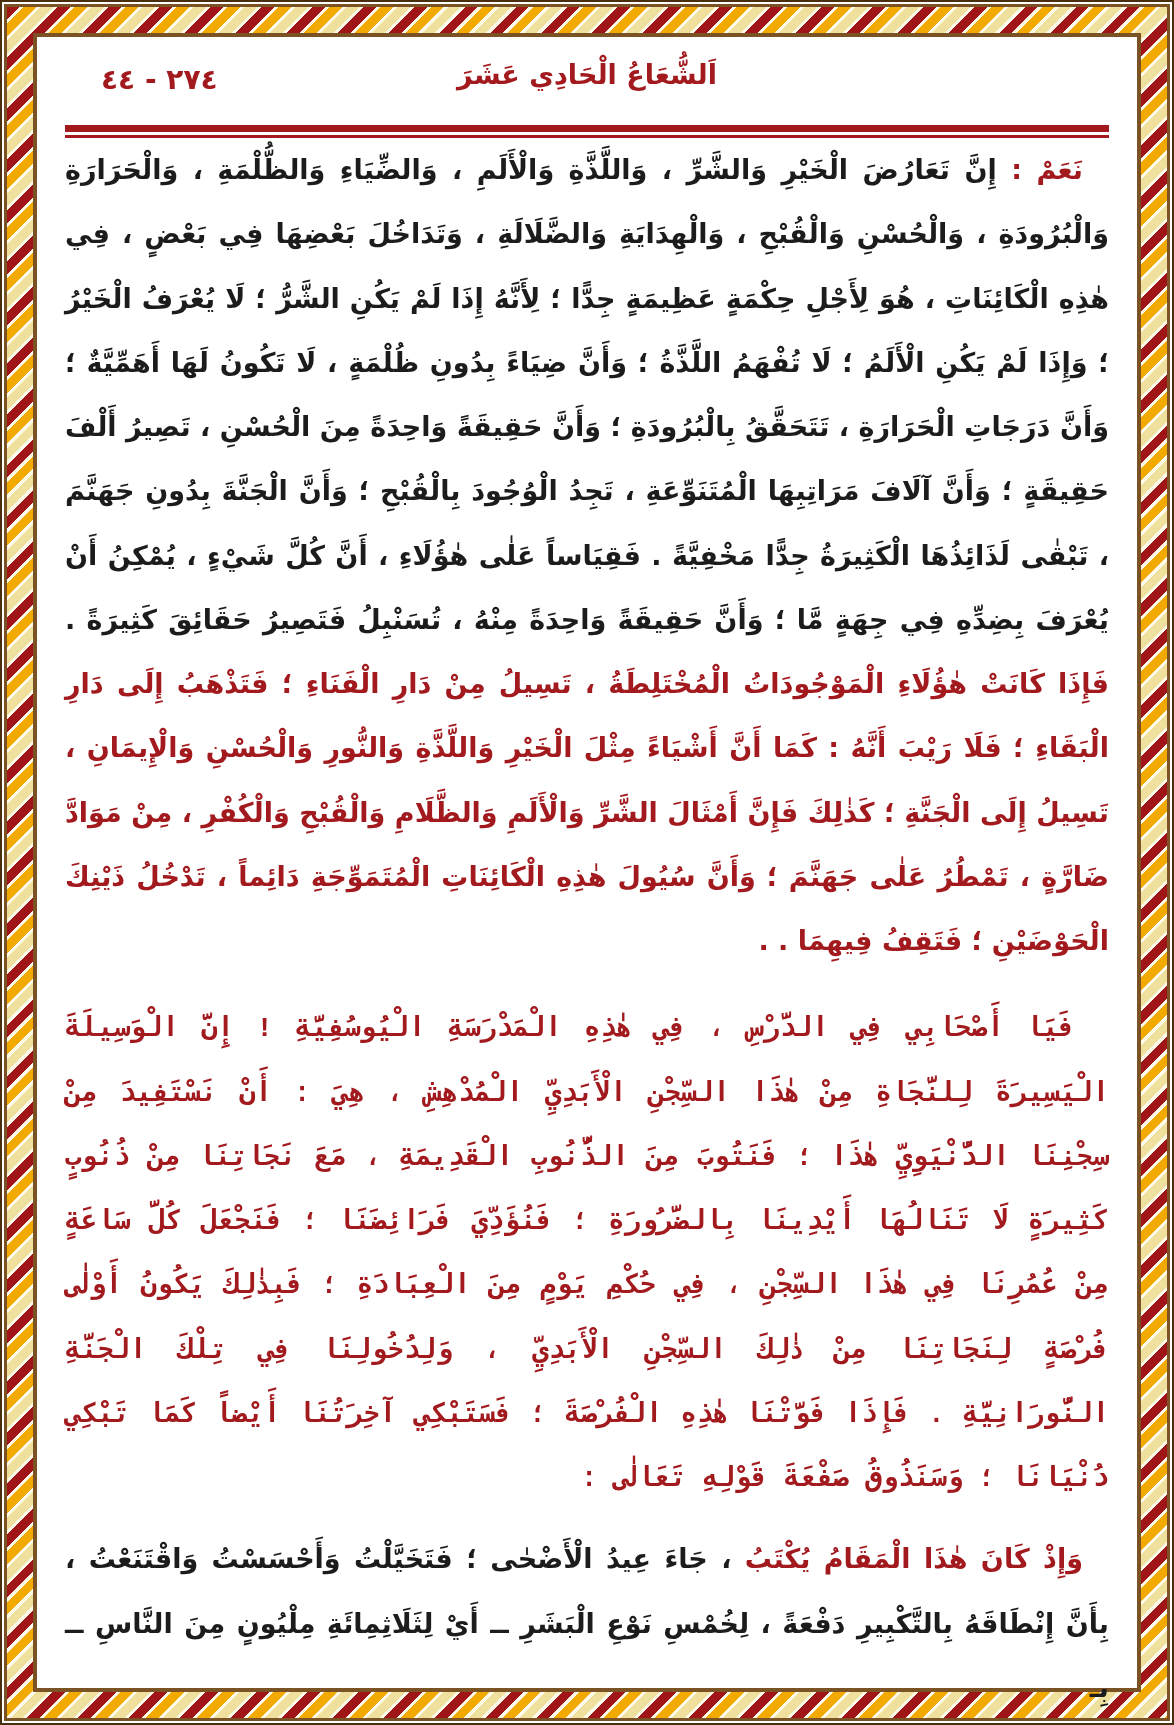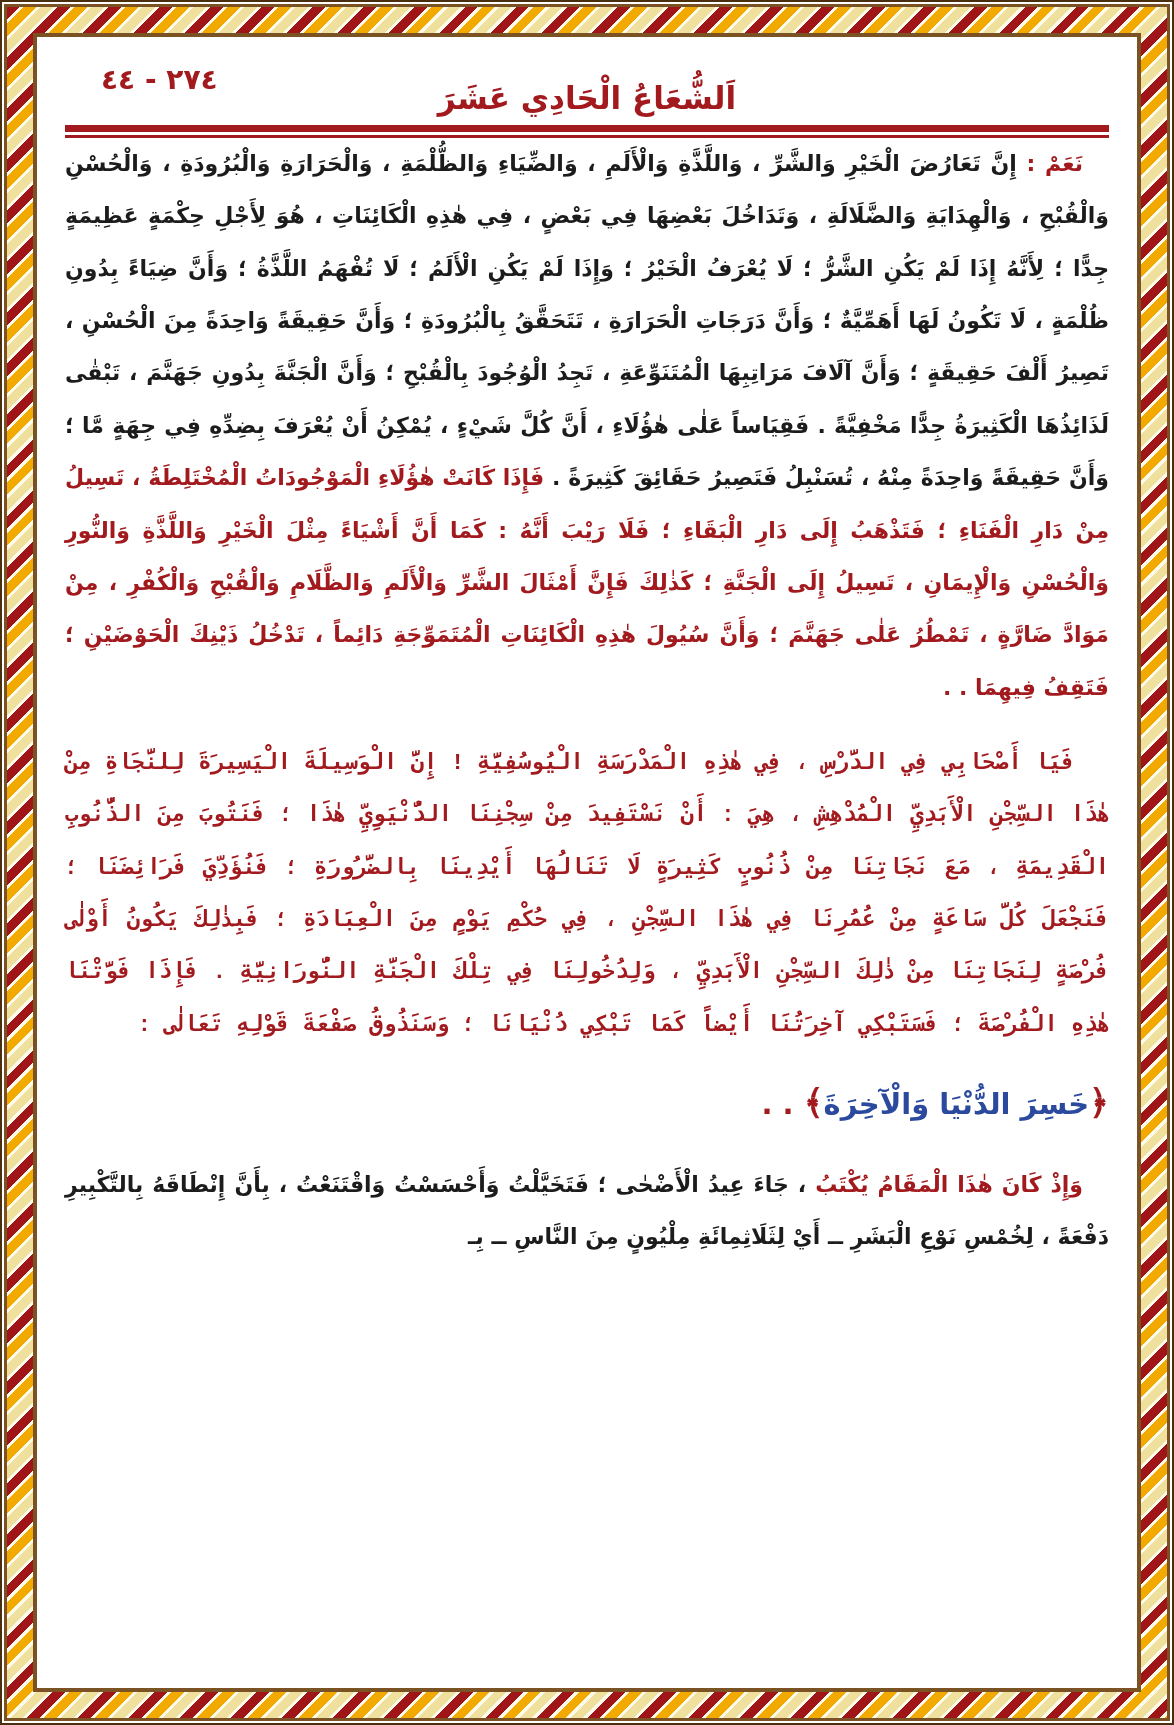--- a/index.html
+++ b/index.html
@@ -44,25 +44,24 @@
   
   .header {
     position: relative;
     height: 64px;
     margin-top: 6px;
   }
   .page-title {
     position: absolute;
     right: 0; left: 0;
     text-align: center;
-    font-size: 31px;
+    font-size: 27px;
     font-weight: bold;
     color: var(--accent-red, #A21A1E);
     letter-spacing: 0.5px;
-    margin-top: 21px;
   }
   .page-number {
     position: absolute;
     left: 36px;
     top: 4px;
     font-size: 28px;
     font-weight: bold;
     color: var(--accent-red, #A21A1E);
   }
   .rule-thick {
@@ -73,21 +72,21 @@
   .rule-thin {
     height: 3px;
     background: var(--accent-red, #A21A1E);
     margin-top: 3px;
   }
   
   .bodytext p {
     margin: 0;
     direction: rtl;
     text-align: justify;
-    font-size: 22px;
+    font-size: 27px;
     line-height: 2.38;
     color: var(--text-black, #1C1C1C);
     font-weight: bold;
   }
   .p1 { margin-top: 10px; text-indent: 26px; }
   .red  { color: var(--accent-red, #A21A1E); }
   .p2-note {
     margin-top: 16px !important;
     font-size: 22px !important;
     color: var(--accent-red, #A21A1E) !important;
@@ -124,19 +123,18 @@
     <div class="rule-thick"></div>
     <div class="rule-thin"></div>
 
     <div class="bodytext">
 
       <p class="p1"><span class="red">نَعَمْ : </span><span>إِنَّ تَعَارُضَ الْخَيْرِ وَالشَّرِّ ، وَاللَّذَّةِ وَالْأَلَمِ ، وَالضِّيَاءِ وَالظُّلْمَةِ ، وَالْحَرَارَةِ وَالْبُرُودَةِ ، وَالْحُسْنِ وَالْقُبْحِ ، وَالْهِدَايَةِ وَالضَّلَالَةِ ، وَتَدَاخُلَ بَعْضِهَا فِي بَعْضٍ ، فِي هٰذِهِ الْكَائِنَاتِ ، هُوَ لِأَجْلِ حِكْمَةٍ عَظِيمَةٍ جِدًّا ؛ لِأَنَّهُ إِذَا لَمْ يَكُنِ الشَّرُّ ؛ لَا يُعْرَفُ الْخَيْرُ ؛ وَإِذَا لَمْ يَكُنِ الْأَلَمُ ؛ لَا تُفْهَمُ اللَّذَّةُ ؛ وَأَنَّ ضِيَاءً بِدُونِ ظُلْمَةٍ ، لَا تَكُونُ لَهَا أَهَمِّيَّةٌ ؛ وَأَنَّ دَرَجَاتِ الْحَرَارَةِ ، تَتَحَقَّقُ بِالْبُرُودَةِ ؛ وَأَنَّ حَقِيقَةً وَاحِدَةً مِنَ الْحُسْنِ ، تَصِيرُ أَلْفَ حَقِيقَةٍ ؛ وَأَنَّ آلَافَ مَرَاتِبِهَا الْمُتَنَوِّعَةِ ، تَجِدُ الْوُجُودَ بِالْقُبْحِ ؛ وَأَنَّ الْجَنَّةَ بِدُونِ جَهَنَّمَ ، تَبْقٰى لَذَائِذُهَا الْكَثِيرَةُ جِدًّا مَخْفِيَّةً . فَقِيَاساً عَلٰى هٰؤُلَاءِ ، أَنَّ كُلَّ شَيْءٍ ، يُمْكِنُ أَنْ يُعْرَفَ بِضِدِّهِ فِي جِهَةٍ مَّا ؛ وَأَنَّ حَقِيقَةً وَاحِدَةً مِنْهُ ، تُسَنْبِلُ فَتَصِيرُ حَقَائِقَ كَثِيرَةً . </span><span class="red">فَإِذَا كَانَتْ هٰؤُلَاءِ الْمَوْجُودَاتُ الْمُخْتَلِطَةُ ، تَسِيلُ مِنْ دَارِ الْفَنَاءِ ؛ فَتَذْهَبُ إِلَى دَارِ الْبَقَاءِ ؛ فَلَا رَيْبَ أَنَّهُ : كَمَا أَنَّ أَشْيَاءً مِثْلَ الْخَيْرِ وَاللَّذَّةِ وَالنُّورِ وَالْحُسْنِ وَالْإِيمَانِ ، تَسِيلُ إِلَى الْجَنَّةِ ؛ كَذٰلِكَ فَإِنَّ أَمْثَالَ الشَّرِّ وَالْأَلَمِ وَالظَّلَامِ وَالْقُبْحِ وَالْكُفْرِ ، مِنْ مَوَادَّ ضَارَّةٍ ، تَمْطُرُ عَلٰى جَهَنَّمَ ؛ وَأَنَّ سُيُولَ هٰذِهِ الْكَائِنَاتِ الْمُتَمَوِّجَةِ دَائِماً ، تَدْخُلُ ذَيْنِكَ الْحَوْضَيْنِ ؛ فَتَقِفُ فِيهِمَا . .</span></p>
 
 
       <p class="p3">فَيَا أَصْحَابِي فِي الدَّرْسِ ، فِي هٰذِهِ الْمَدْرَسَةِ الْيُوسُفِيَّةِ ! إِنَّ الْوَسِيلَةَ الْيَسِيرَةَ لِلنَّجَاةِ مِنْ هٰذَا السِّجْنِ الْأَبَدِيِّ الْمُدْهِشِ ، هِيَ : أَنْ نَسْتَفِيدَ مِنْ سِجْنِنَا الدُّنْيَوِيِّ هٰذَا ؛ فَنَتُوبَ مِنَ الذُّنُوبِ الْقَدِيمَةِ ، مَعَ نَجَاتِنَا مِنْ ذُنُوبٍ كَثِيرَةٍ لَا تَنَالُهَا أَيْدِينَا بِالضَّرُورَةِ ؛ فَنُؤَدِّيَ فَرَائِضَنَا ؛ فَنَجْعَلَ كُلَّ سَاعَةٍ مِنْ عُمُرِنَا فِي هٰذَا السِّجْنِ ، فِي حُكْمِ يَوْمٍ مِنَ الْعِبَادَةِ ؛ فَبِذٰلِكَ يَكُونُ أَوْلٰى فُرْصَةٍ لِنَجَاتِنَا مِنْ ذٰلِكَ السِّجْنِ الْأَبَدِيِّ ، وَلِدُخُولِنَا فِي تِلْكَ الْجَنَّةِ النُّورَانِيَّةِ . فَإِذَا فَوَّتْنَا هٰذِهِ الْفُرْصَةَ ؛ فَسَتَبْكِي آخِرَتُنَا أَيْضاً كَمَا تَبْكِي دُنْيَانَا ؛ وَسَنَذُوقُ صَفْعَةَ قَوْلِهِ تَعَالٰى :</p>
 
-      <p class="quran-line"><span class="quran-bracket">﴿</span><span class="quran-text">خَسِرَ الدُّنْيَا وَالْآخِرَةَ</span><span class="quran-bracket">﴾</span><span class="quran-dots"> . .</span></p>
 
       <p class="p4"><span class="red">وَإِذْ كَانَ هٰذَا الْمَقَامُ يُكْتَبُ</span><span> ، جَاءَ عِيدُ الْأَضْحٰى ؛ فَتَخَيَّلْتُ وَأَحْسَسْتُ وَاقْتَنَعْتُ ، بِأَنَّ إِنْطَاقَهُ بِالتَّكْبِيرِ دَفْعَةً ، لِخُمْسِ نَوْعِ الْبَشَرِ ــ أَيْ لِثَلَاثِمِائَةِ مِلْيُونٍ مِنَ النَّاسِ ــ بِـ </span></p>
 
     </div>
   </div>
 </div>
 
 </body></html>

